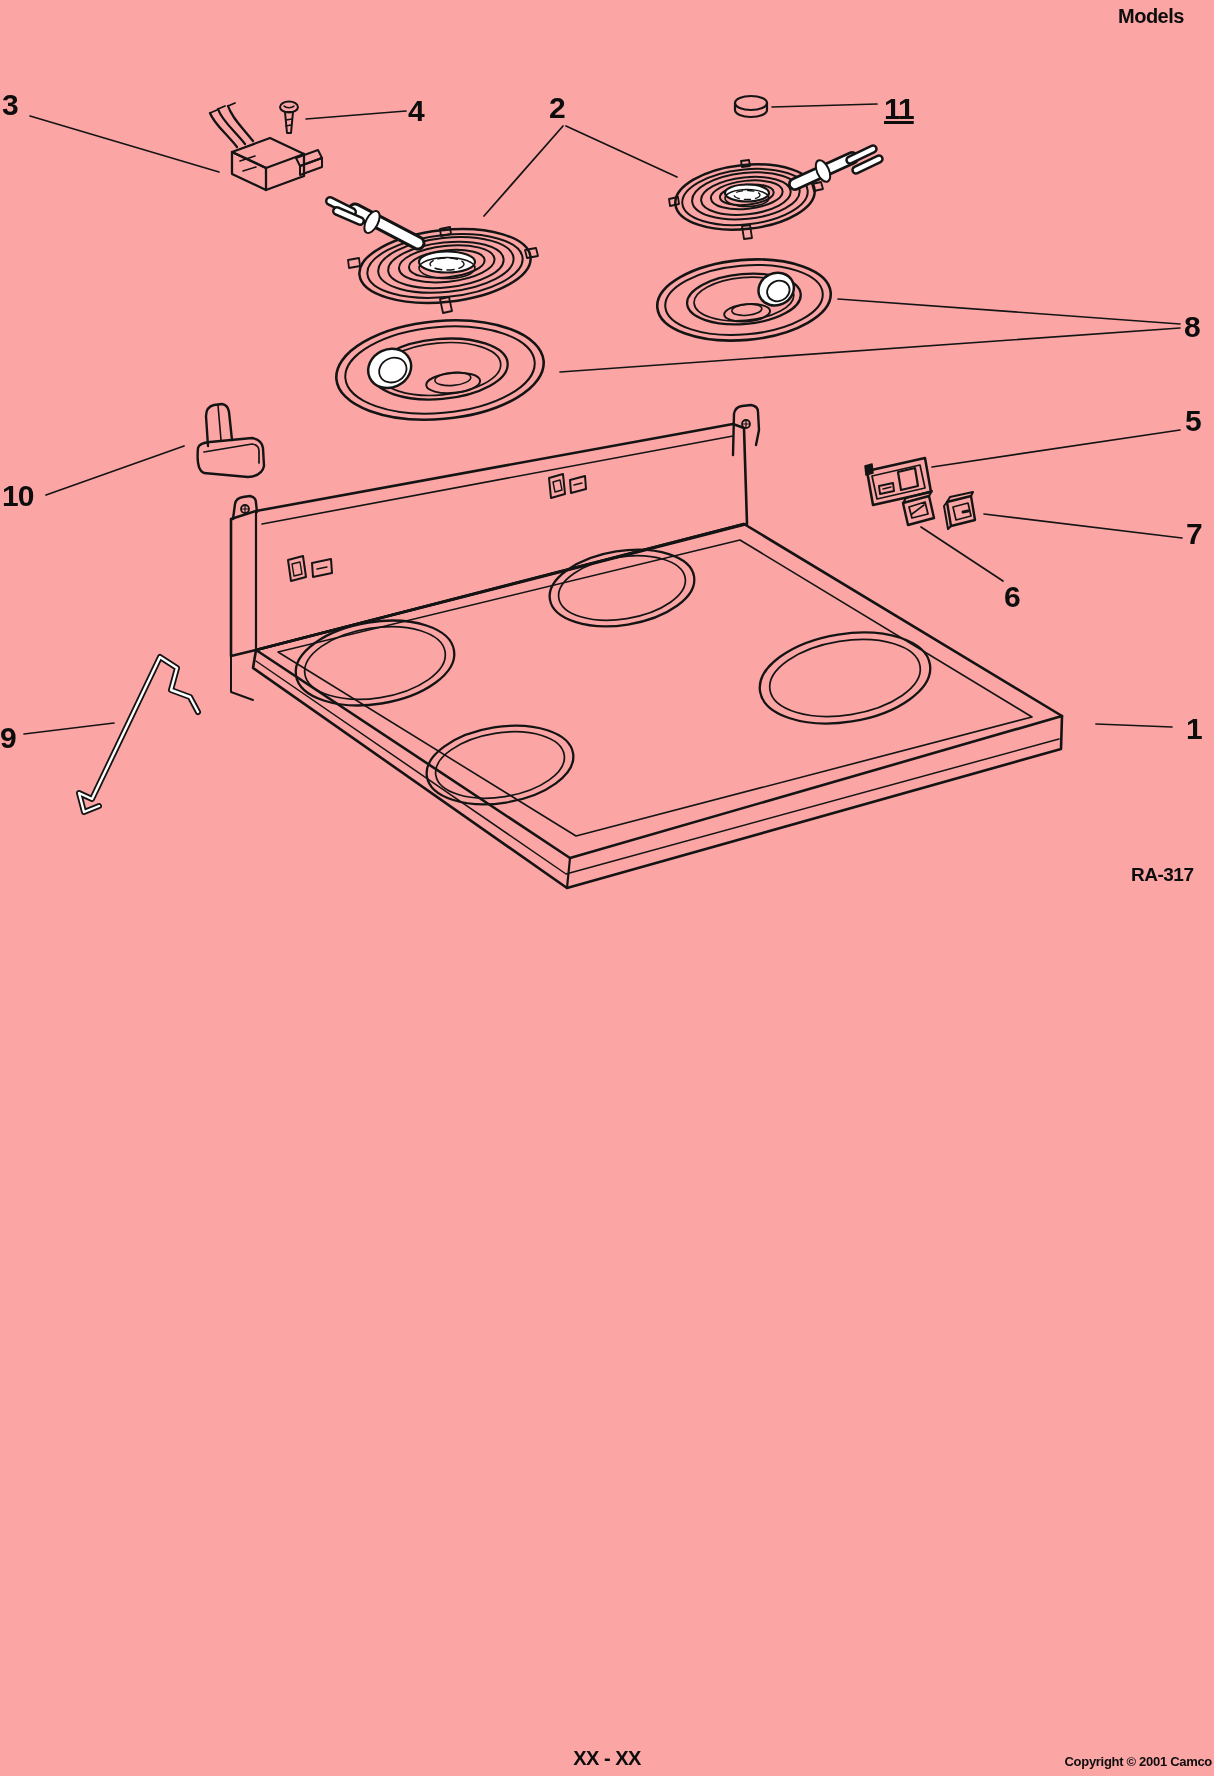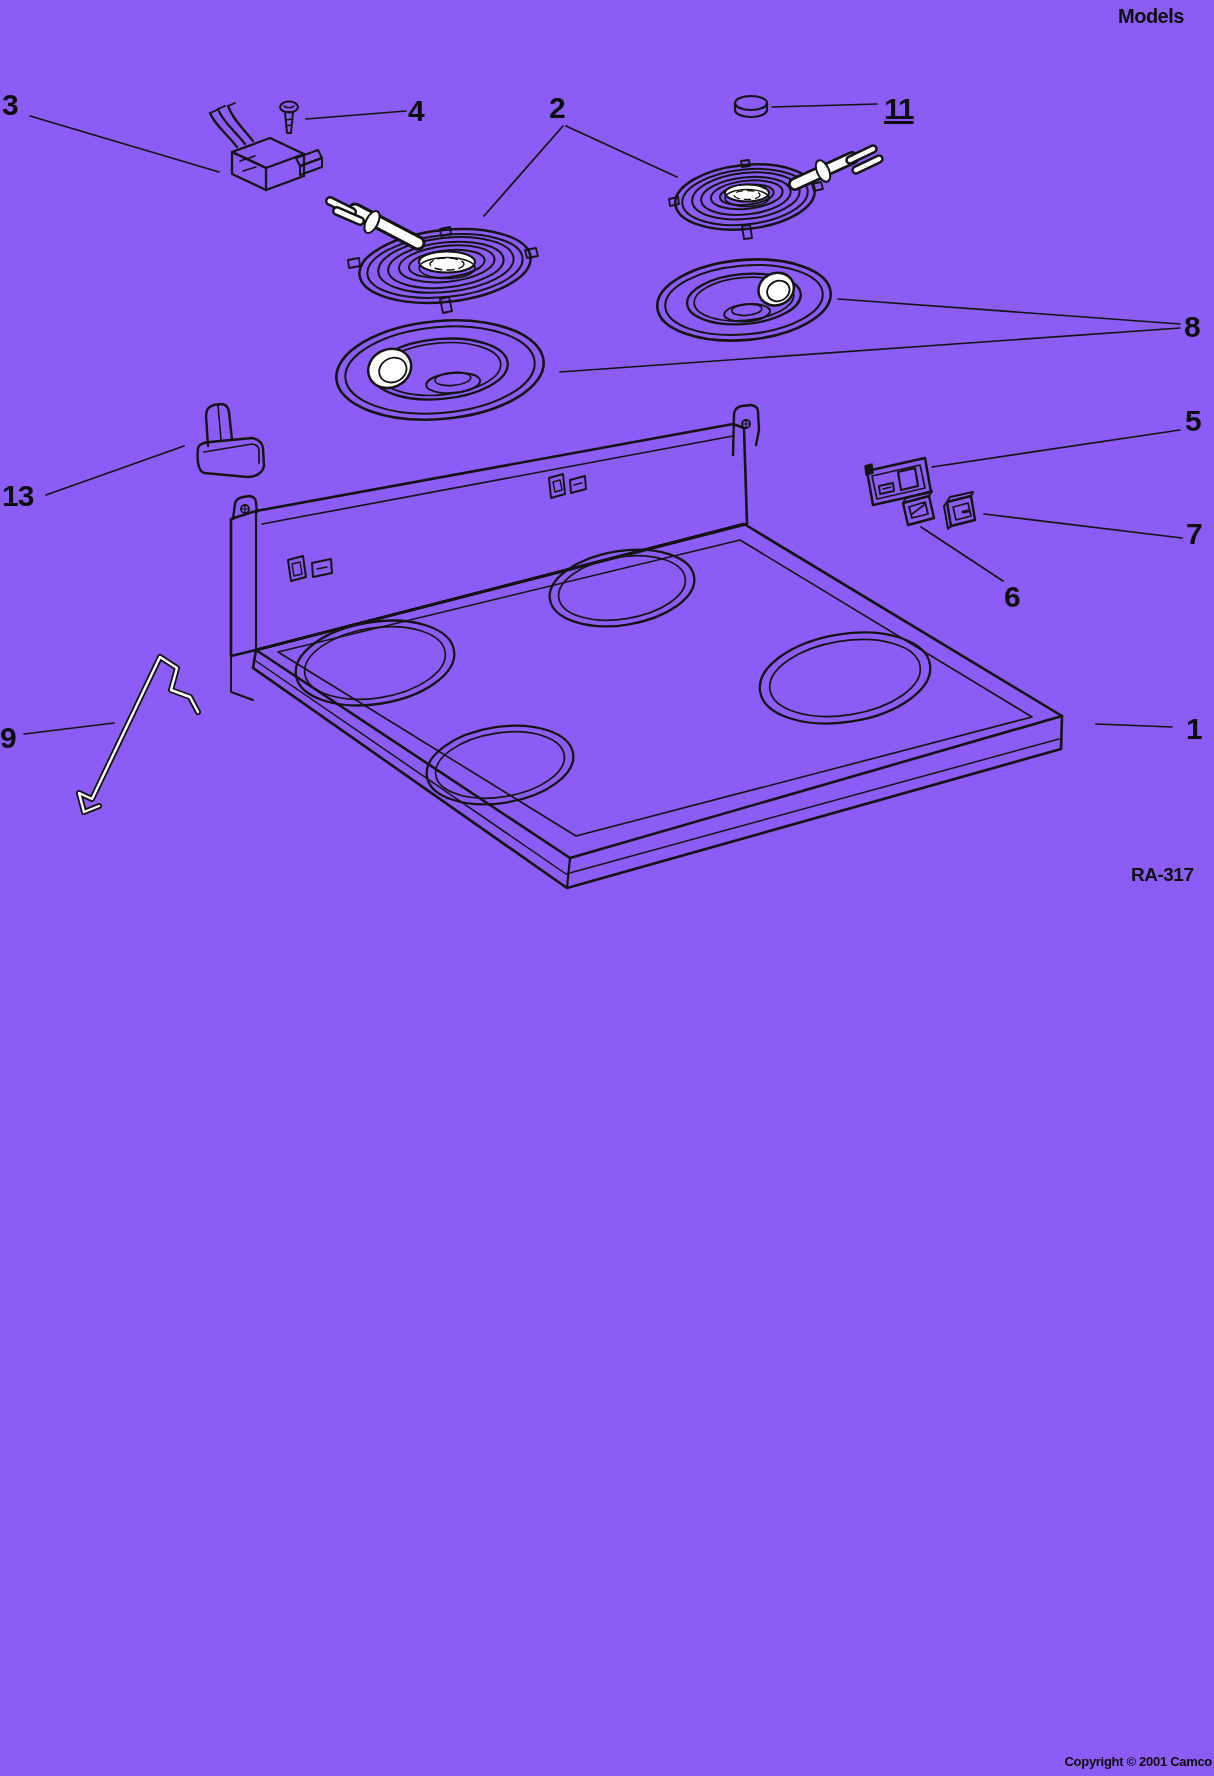--- a/index.html
+++ b/index.html
@@ -1,19 +1,19 @@
 <!DOCTYPE html>
 <html><head>
 <meta charset="utf-8">
 <style>
   html,body{margin:0;padding:0;background:#ffffff;}
   .page{
     position:relative;
     width:1214px;height:1776px;
-    background:#8b5cf6;
+    background:#fca5a5;
     font-family:"Liberation Sans", sans-serif;
     color:#0d0d0d;
     overflow:hidden;
   }
   .art{position:absolute;left:0;top:0;width:1214px;height:1776px;}
   .models{
     position:absolute;left:1118px;top:5px;
     font-size:20px;font-weight:bold;letter-spacing:-0.5px;
   }
   .co{
@@ -251,20 +251,21 @@
 
   <div class="co co1">1</div>
   <div class="co co2">2</div>
   <div class="co co3">3</div>
   <div class="co co4">4</div>
   <div class="co co5">5</div>
   <div class="co co6">6</div>
   <div class="co co7">7</div>
   <div class="co co8">8</div>
   <div class="co co9">9</div>
-  <div class="co co10">13</div>
+  <div class="co co10">10</div>
   <div class="co co11">11</div>
 
   <div class="ra">RA-317</div>
 
+  <div class="pageref">XX - XX</div>
   <div class="copyright">Copyright © 2001 Camco</div>
 
 </div>
 
 </body></html>

